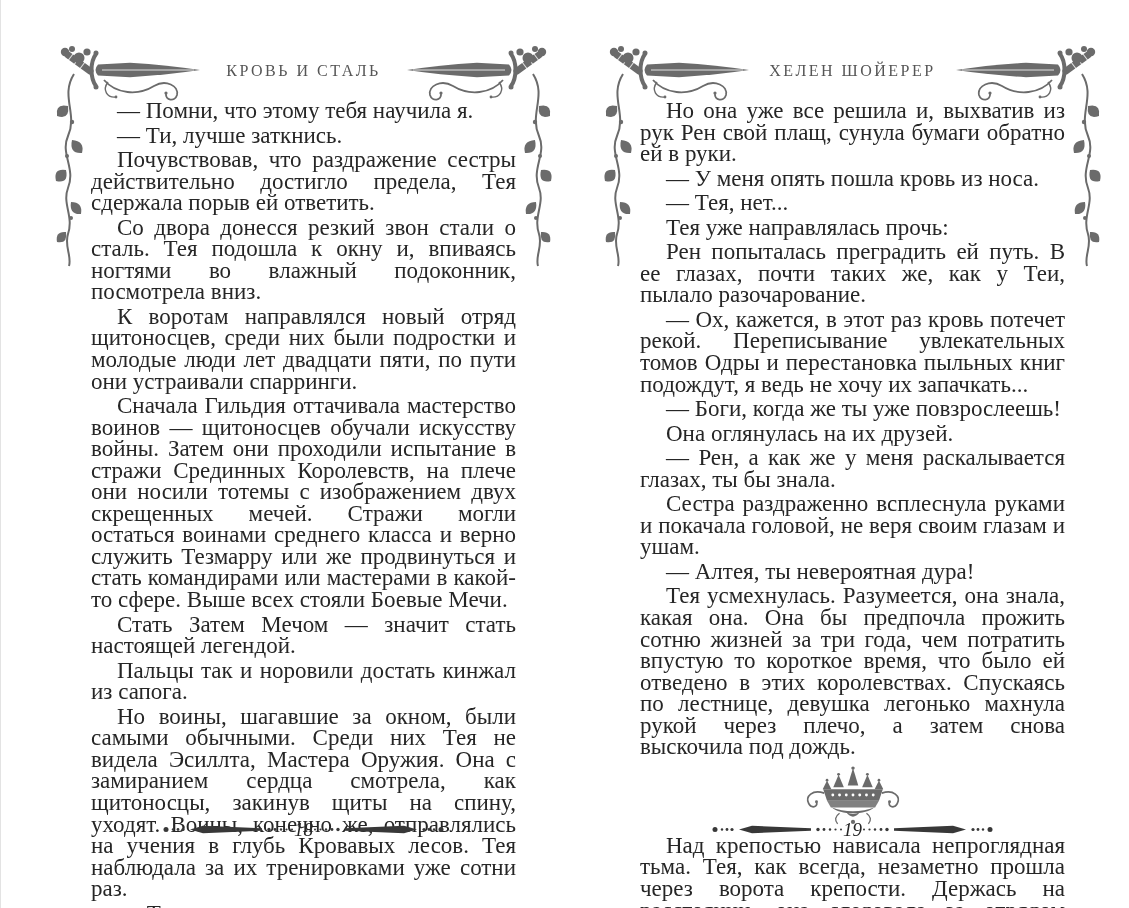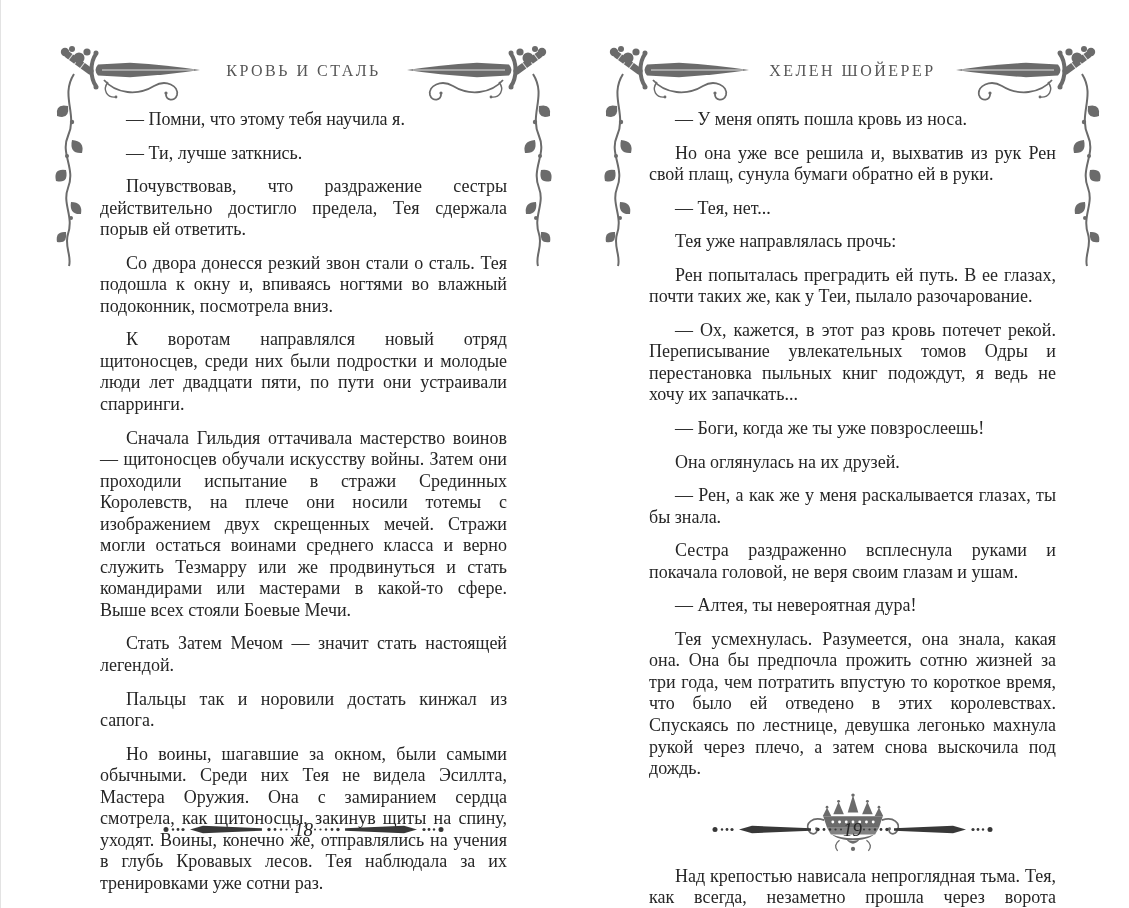--- a/index.html
+++ b/index.html
@@ -34,24 +34,24 @@
   .dagger {
     position: absolute; top: 44px;
     width: 150px; height: 225px;
     color: var(--ornament-color, #6b6b6b);
   }
   .dagger.left  { left: -36px; }
   .dagger.right { right: -36px; transform: scaleX(-1); }
 
   .page-body { position: absolute; top: 97px; left: 0; width: 100%; }
   .para {
-    margin: 12px;
+    margin: 3px;
     text-indent: 26px;
     text-align: justify;
-    font-size: 18px;
+    font-size: 23px;
     line-height: 21.55px;
     color: var(--text-color, #262626);
   }
 
   .section-divider {
     display: flex; justify-content: center;
     margin: 7px 0 8px;
     color: var(--ornament-color, #6b6b6b);
   }
   .crown { width: 100px; height: 62px; }
@@ -195,22 +195,22 @@
     <svg class="dagger left">
         <use href="#sym-dagger"></use>
       </svg>
     <svg class="dagger right">
         <use href="#sym-dagger"></use>
       </svg>
     <h1 class="running-header">ХЕЛЕН ШОЙЕРЕР</h1>
 
     <div class="page-body">
       <div>
+          <p class="para">Но она уже все решила и, выхватив из рук Рен свой плащ, сунула бумаги обратно ей в руки.</p>
           <p class="para">— У меня опять пошла кровь из носа.</p>
-          <p class="para">Но она уже все решила и, выхватив из рук Рен свой плащ, сунула бумаги обратно ей в руки.</p>
           <p class="para">— Тея, нет...</p>
           <p class="para">Тея уже направлялась прочь:</p>
           <p class="para">Рен попыталась преградить ей путь. В ее глазах, почти таких же, как у Теи, пылало разочарование.</p>
           <p class="para">— Ох, кажется, в этот раз кровь потечет рекой. Переписывание увлекательных томов Одры и перестановка пыльных книг подождут, я ведь не хочу их запачкать...</p>
           <p class="para">— Боги, когда же ты уже повзрослеешь!</p>
           <p class="para">Она оглянулась на их друзей.</p>
           <p class="para">— Рен, а как же у меня раскалывается глазах, ты бы знала.</p>
           <p class="para">Сестра раздраженно всплеснула руками и покачала головой, не веря своим глазам и ушам.</p>
           <p class="para">— Алтея, ты невероятная дура!</p>
           <p class="para">Тея усмехнулась. Разумеется, она знала, какая она. Она бы предпочла прожить сотню жизней за три года, чем потратить впустую то короткое время, что было ей отведено в этих королевствах. Спускаясь по лестнице, девушка легонько махнула рукой через плечо, а затем снова выскочила под дождь.</p>

